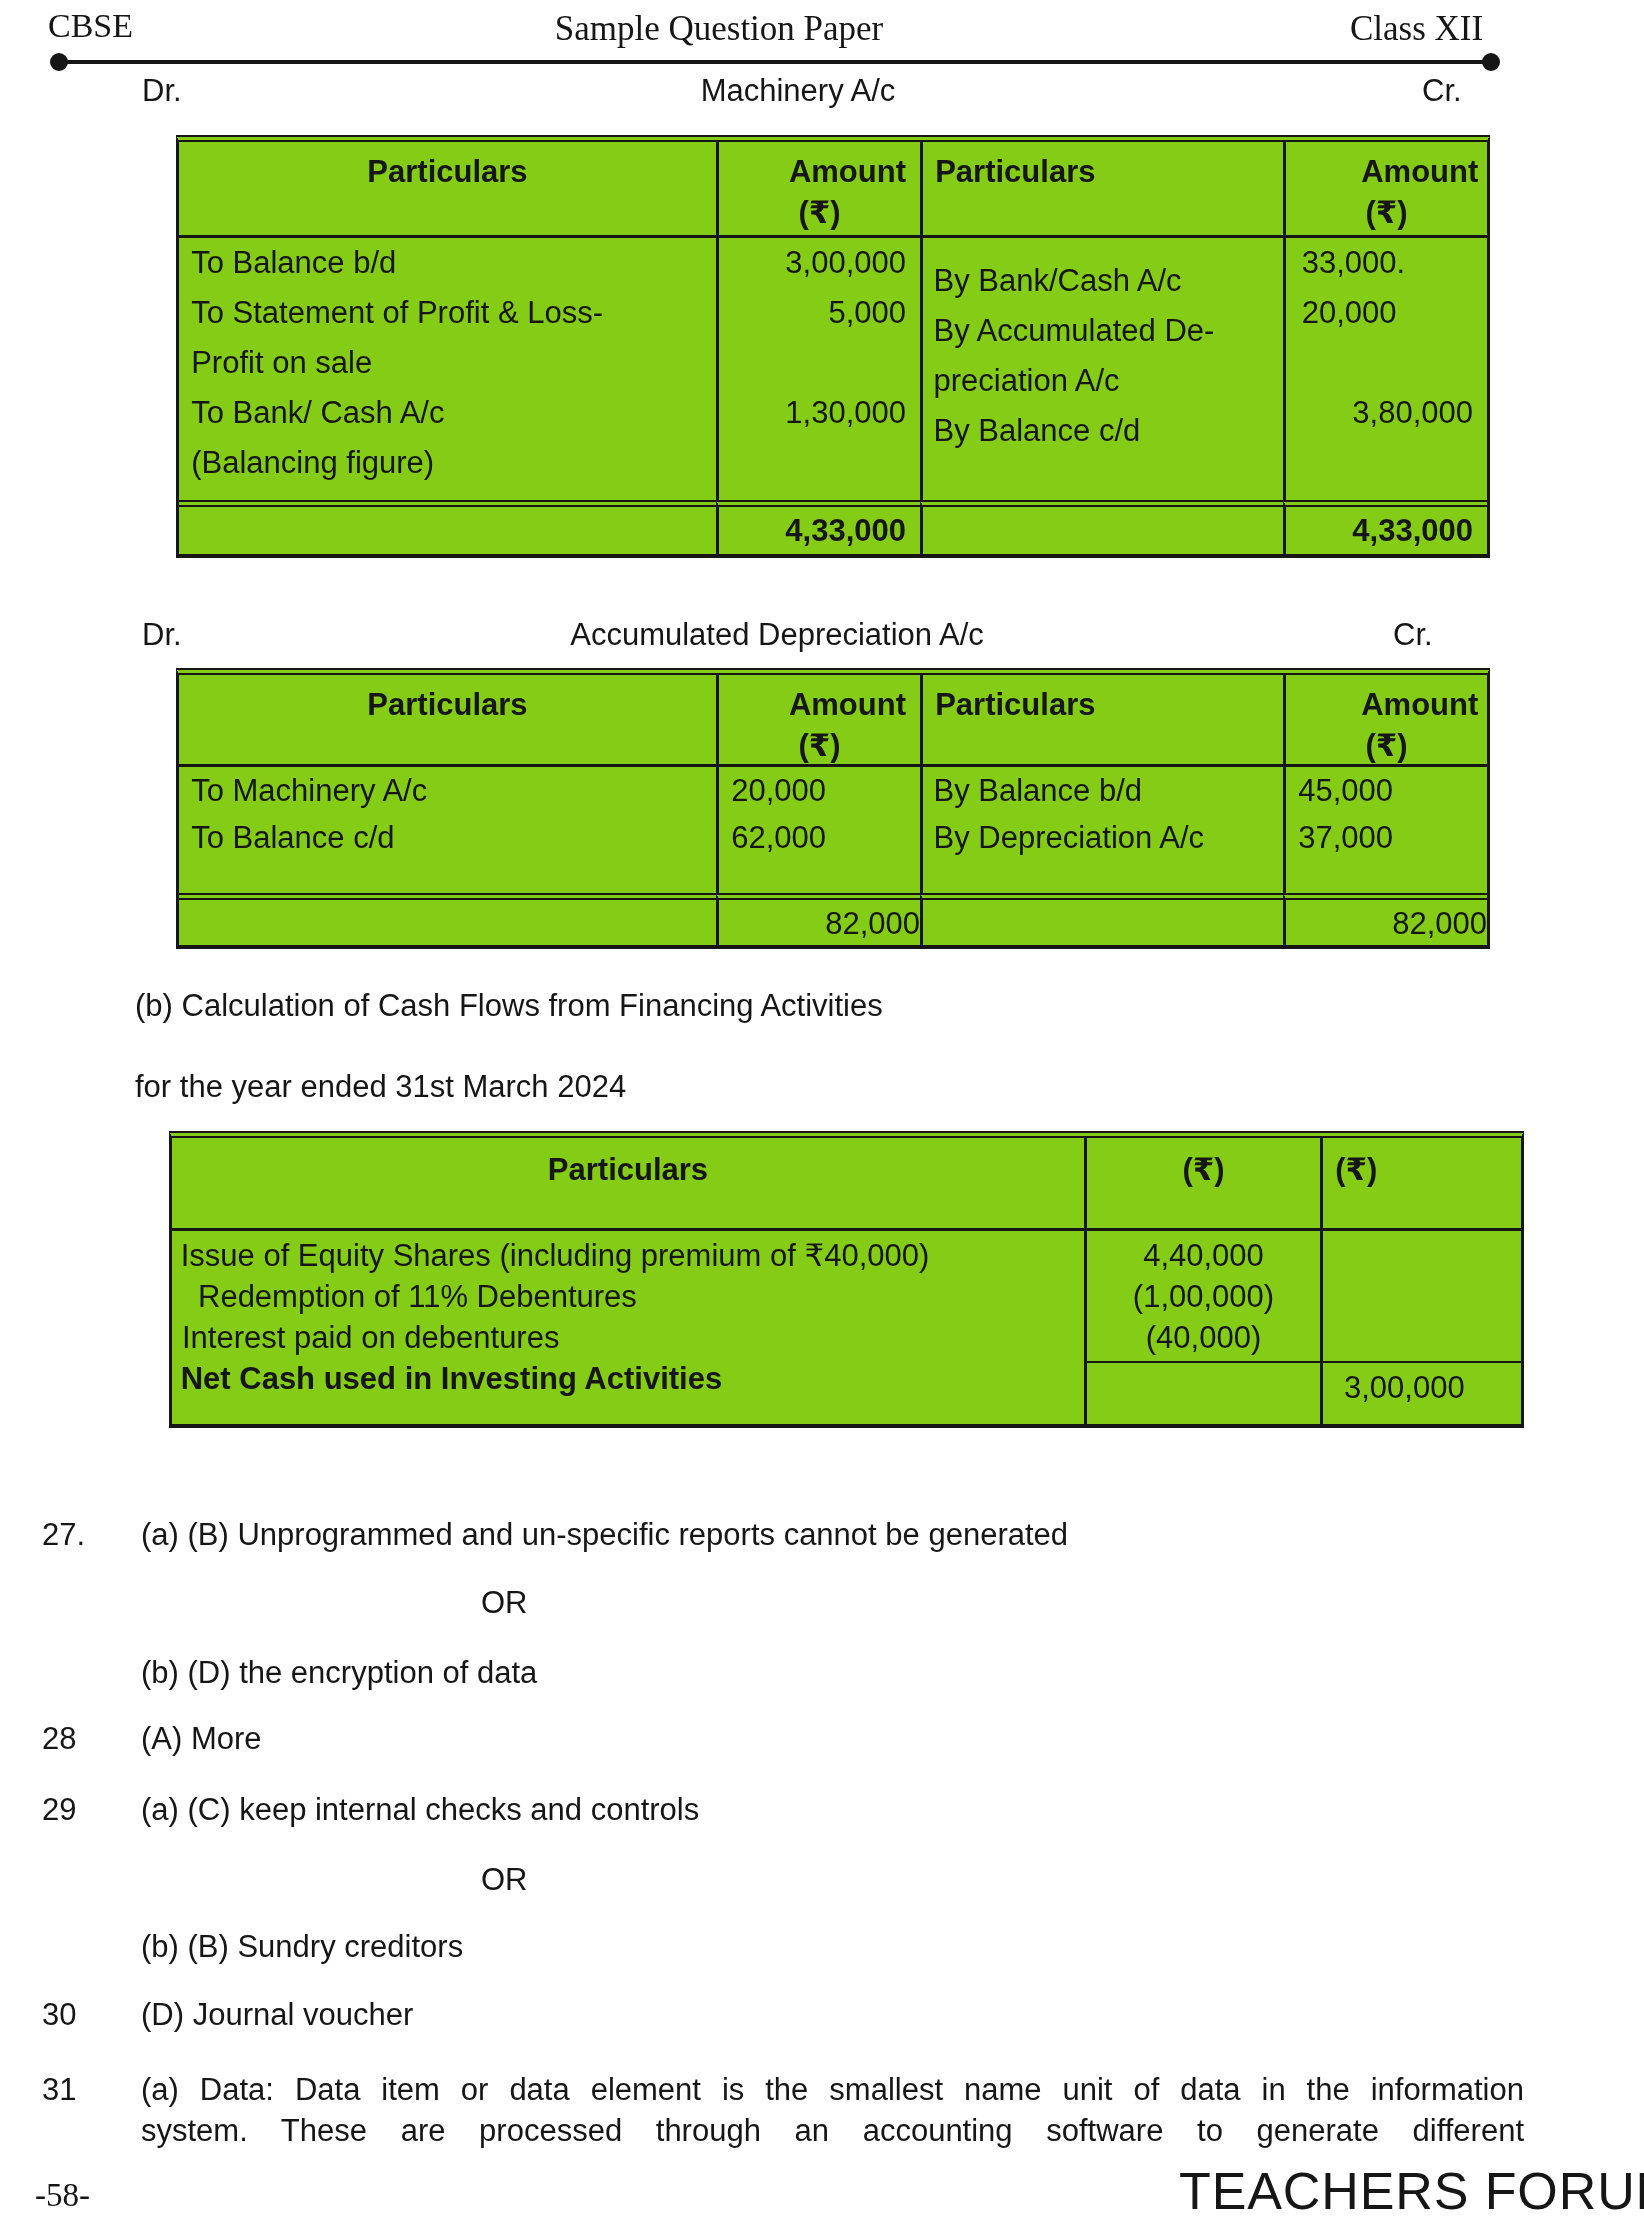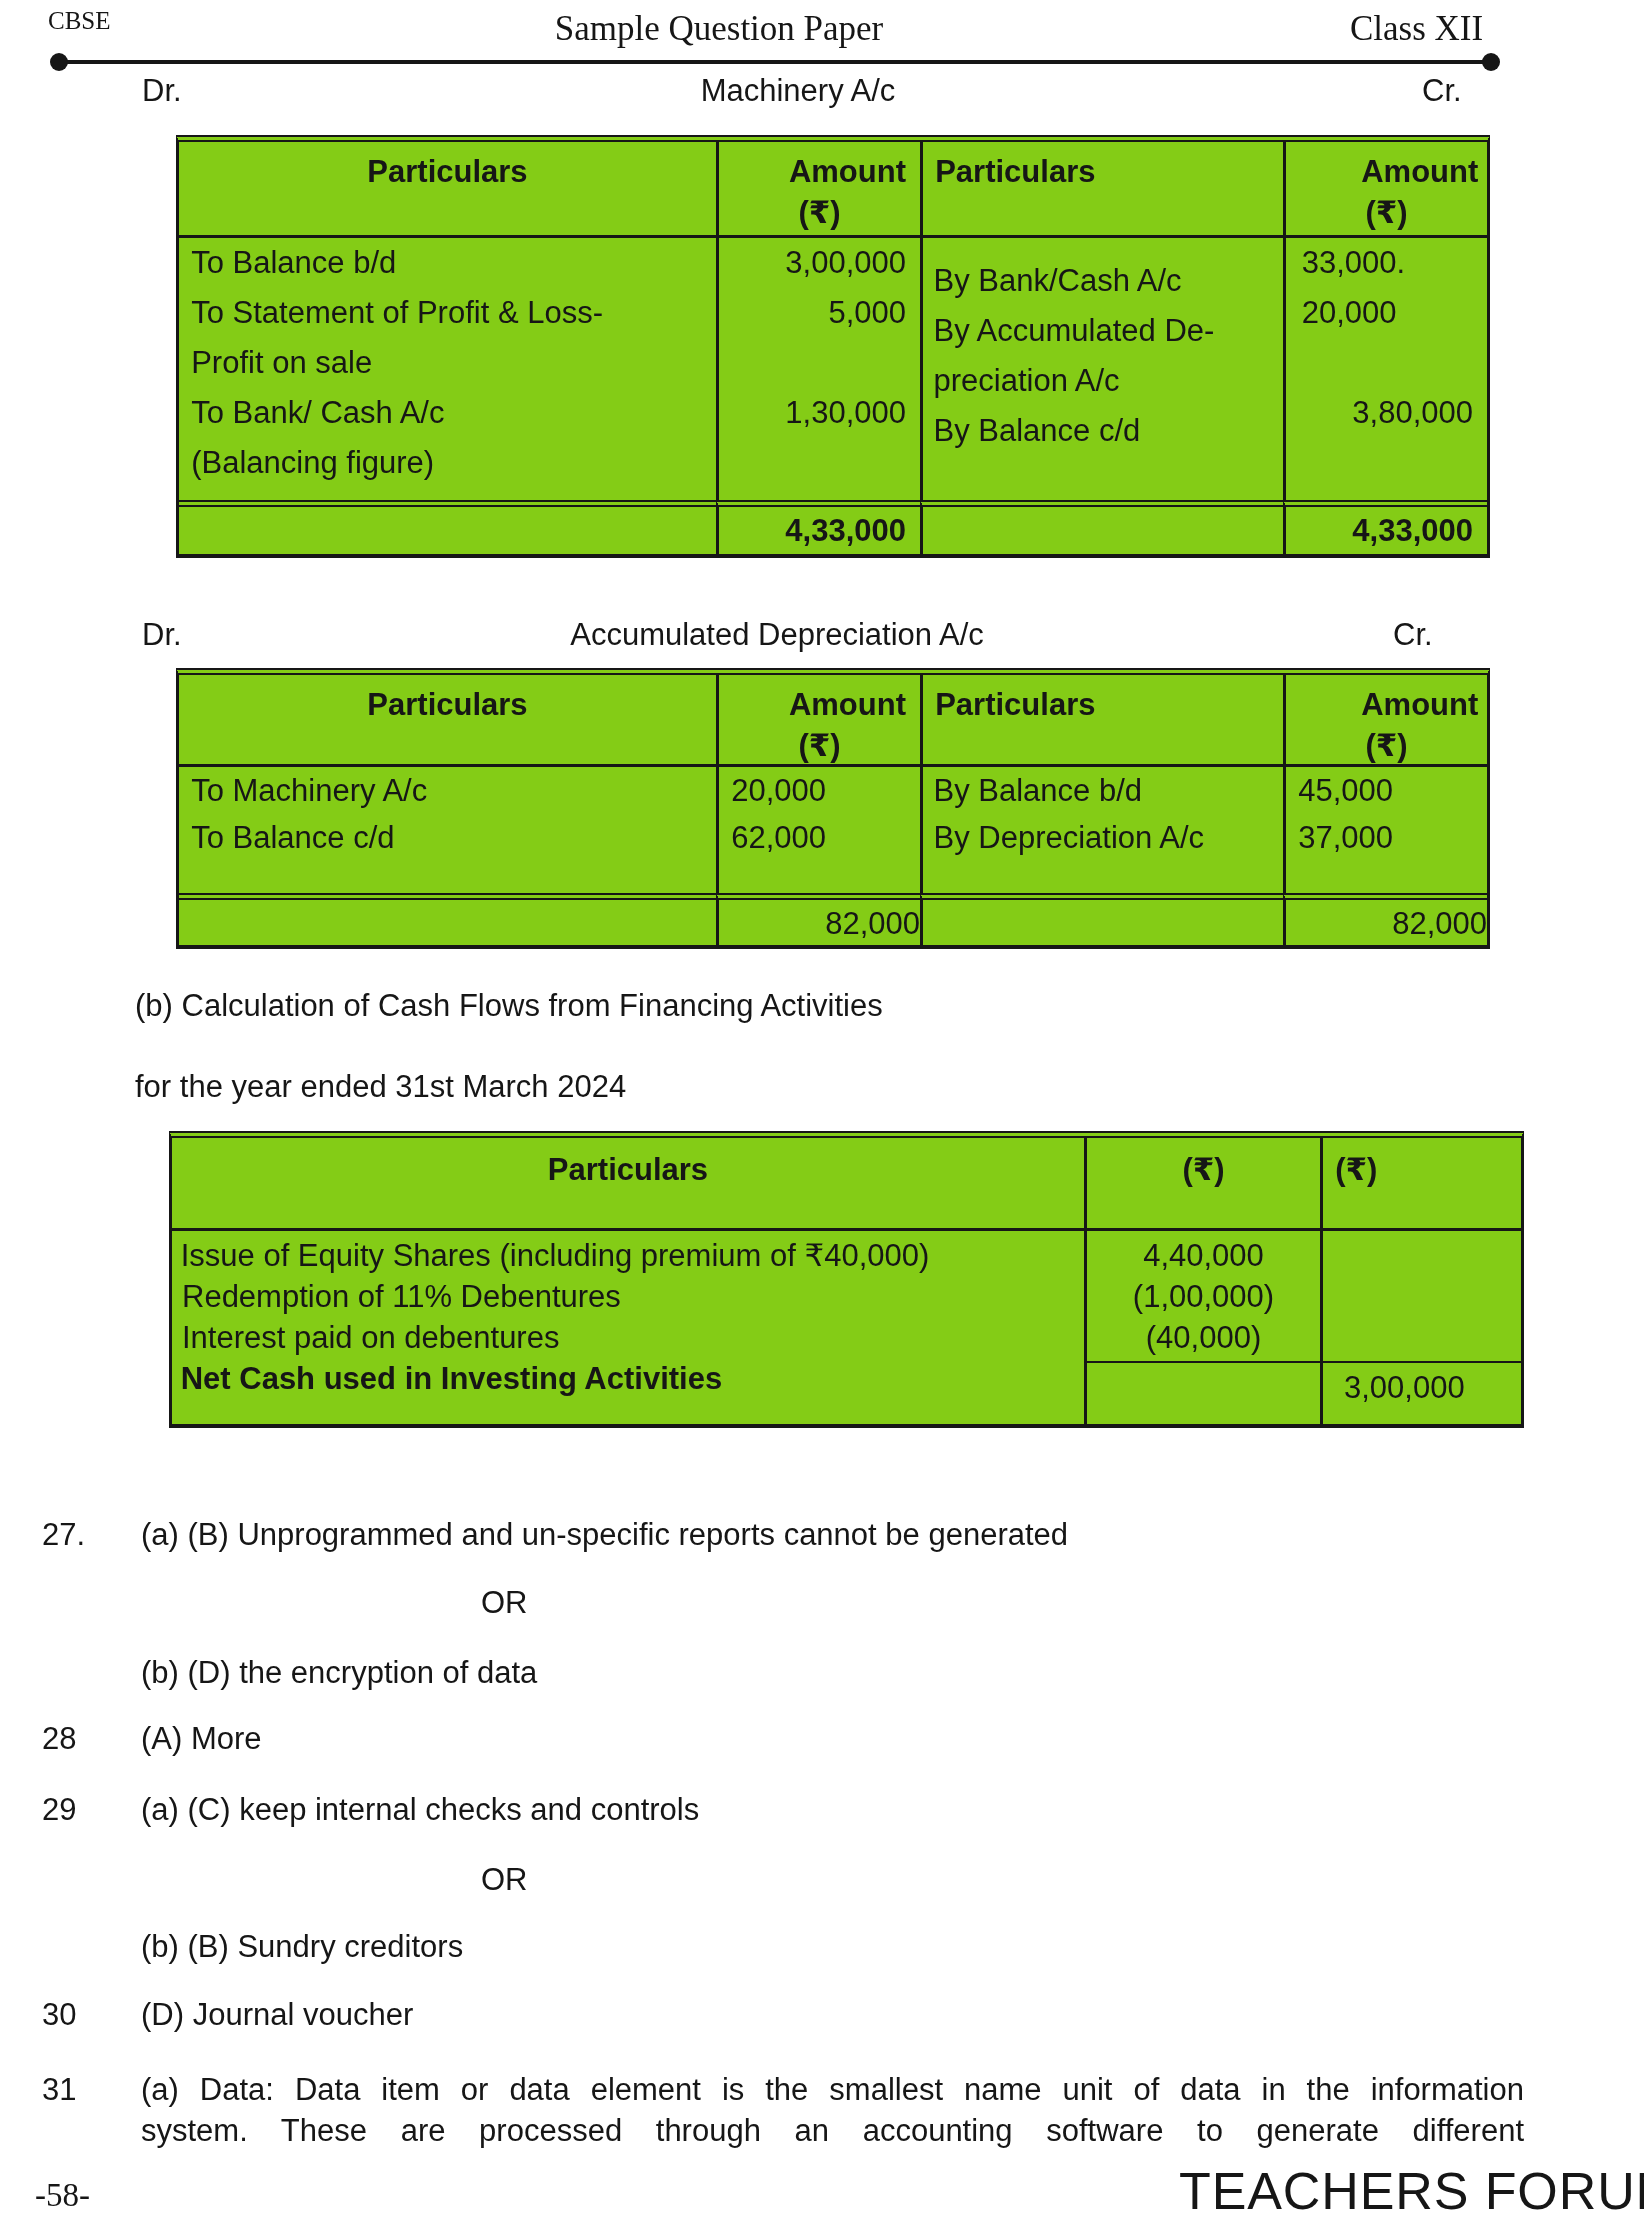--- a/index.html
+++ b/index.html
@@ -66,21 +66,21 @@
   .para {
     position: absolute; left: 141px; top: 2069px; width: 1383px;
     line-height: 41px; text-align: justify; text-align-last: justify;
   }
 </style>
 </head>
 <body>
 
 <div class="page">
 
-  <span class="abs serif" style="left:48px; top:7px; font-size:25px;">CBSE</span>
+  <span class="abs serif" style="left:48px; top:7px; font-size:34px;">CBSE</span>
   <span class="abs serif ctr" style="left:719px; top:8.7px; font-size:35px;">Sample Question Paper</span>
   <span class="abs serif" style="left:1350px; top:8.7px; font-size:35px;">Class XII</span>
   <div class="hdr-rule"></div>
 
   <span class="abs" style="left:142px; top:73px;">Dr.</span>
   <span class="abs ctr" style="left:798px; top:73px;">Machinery A/c</span>
   <span class="abs" style="left:1422px; top:73px;">Cr.</span>
 
   <div class="t t1">
     <div class="cell hc">
@@ -190,21 +190,21 @@
     </div>
     <div class="cell hc bl" style="grid-row:1; grid-column:2;">
       <div class="hln ac">(₹)</div>
     </div>
     <div class="cell hc bl" style="grid-row:1; grid-column:3;">
       <div class="hln al">(₹)</div>
     </div>
 
     <div class="cell sep" style="grid-row:2/4; grid-column:1; padding-top:3.5px;">
       <div class="ln3 al" style="padding-left:8.7px;">Issue of Equity Shares (including premium of ₹40,000)</div>
-      <div class="ln3 al" style="padding-left:10px;">Redemption of 11% Debentures</div>
+      <div class="ln3 al" style="padding-left:26px;">Redemption of 11% Debentures</div>
       <div class="ln3 al" style="padding-left:10px;">Interest paid on debentures</div>
       <div class="ln3 al b" style="padding-left:8.7px;">Net Cash used in Investing Activities</div>
     </div>
     <div class="cell sep bl" style="grid-row:2; grid-column:2; padding-top:3.5px;">
       <div class="ln3 ac">4,40,000</div>
       <div class="ln3 ac">(1,00,000)</div>
       <div class="ln3 ac">(40,000)</div>
     </div>
     <div class="cell sep bl" style="grid-row:2; grid-column:3;"></div>
 

